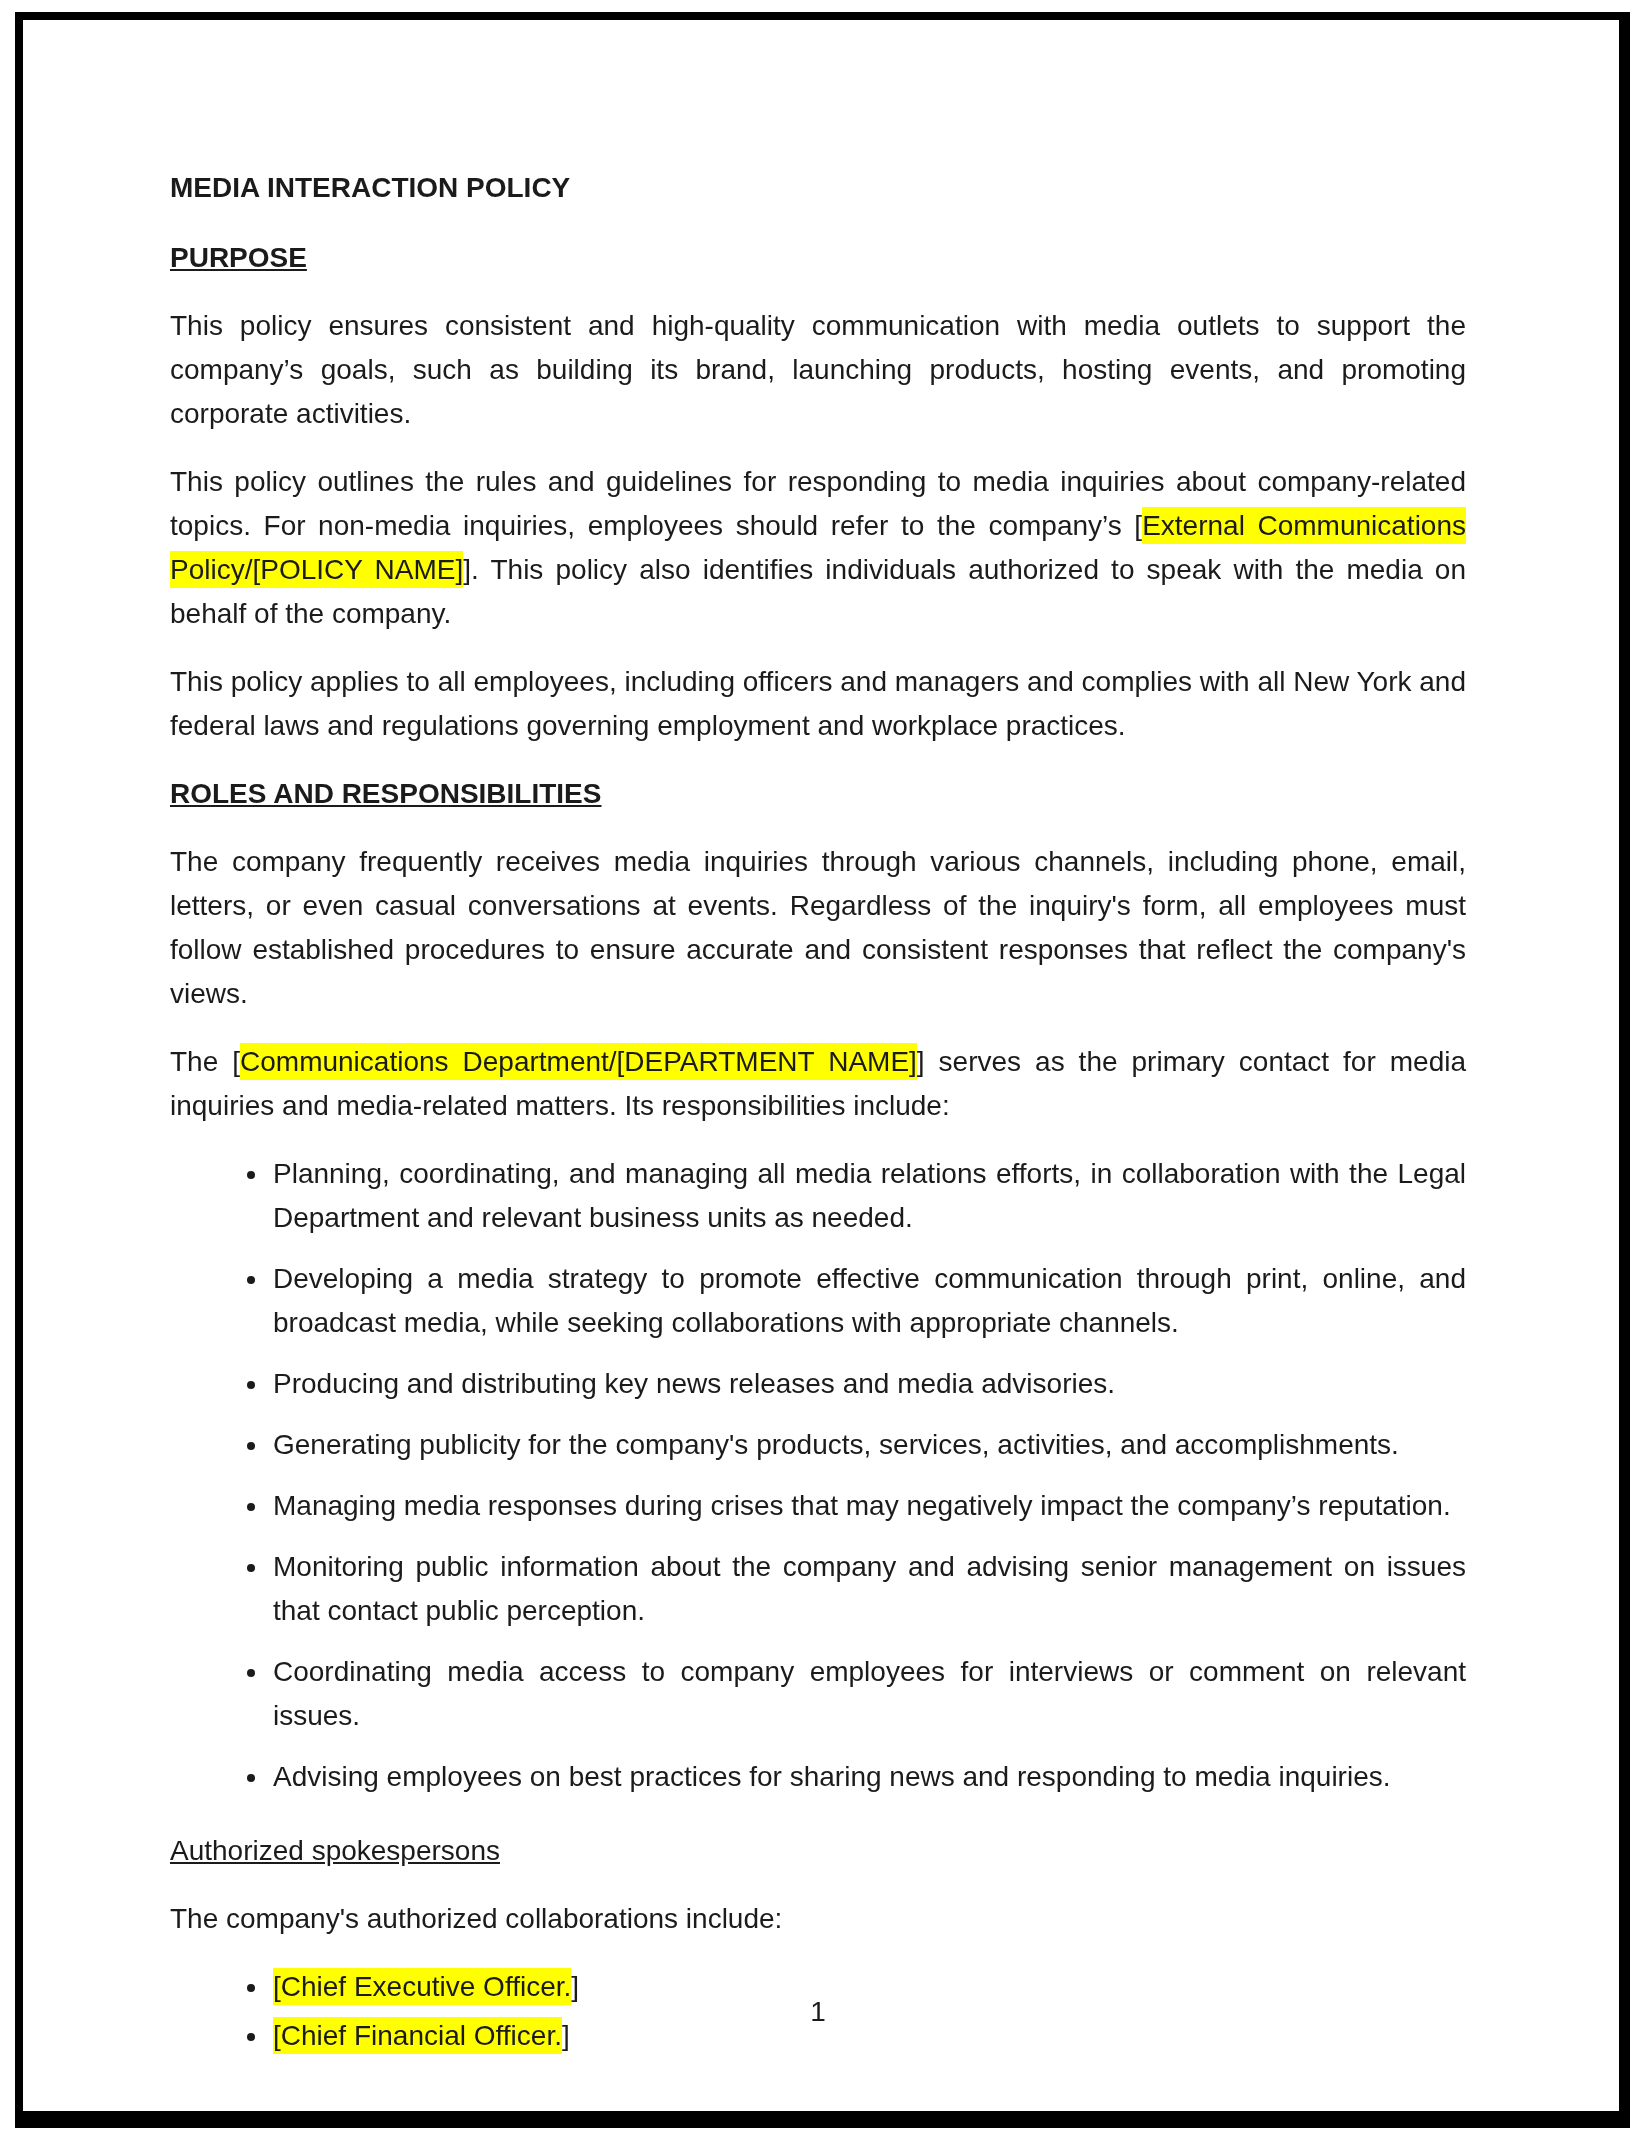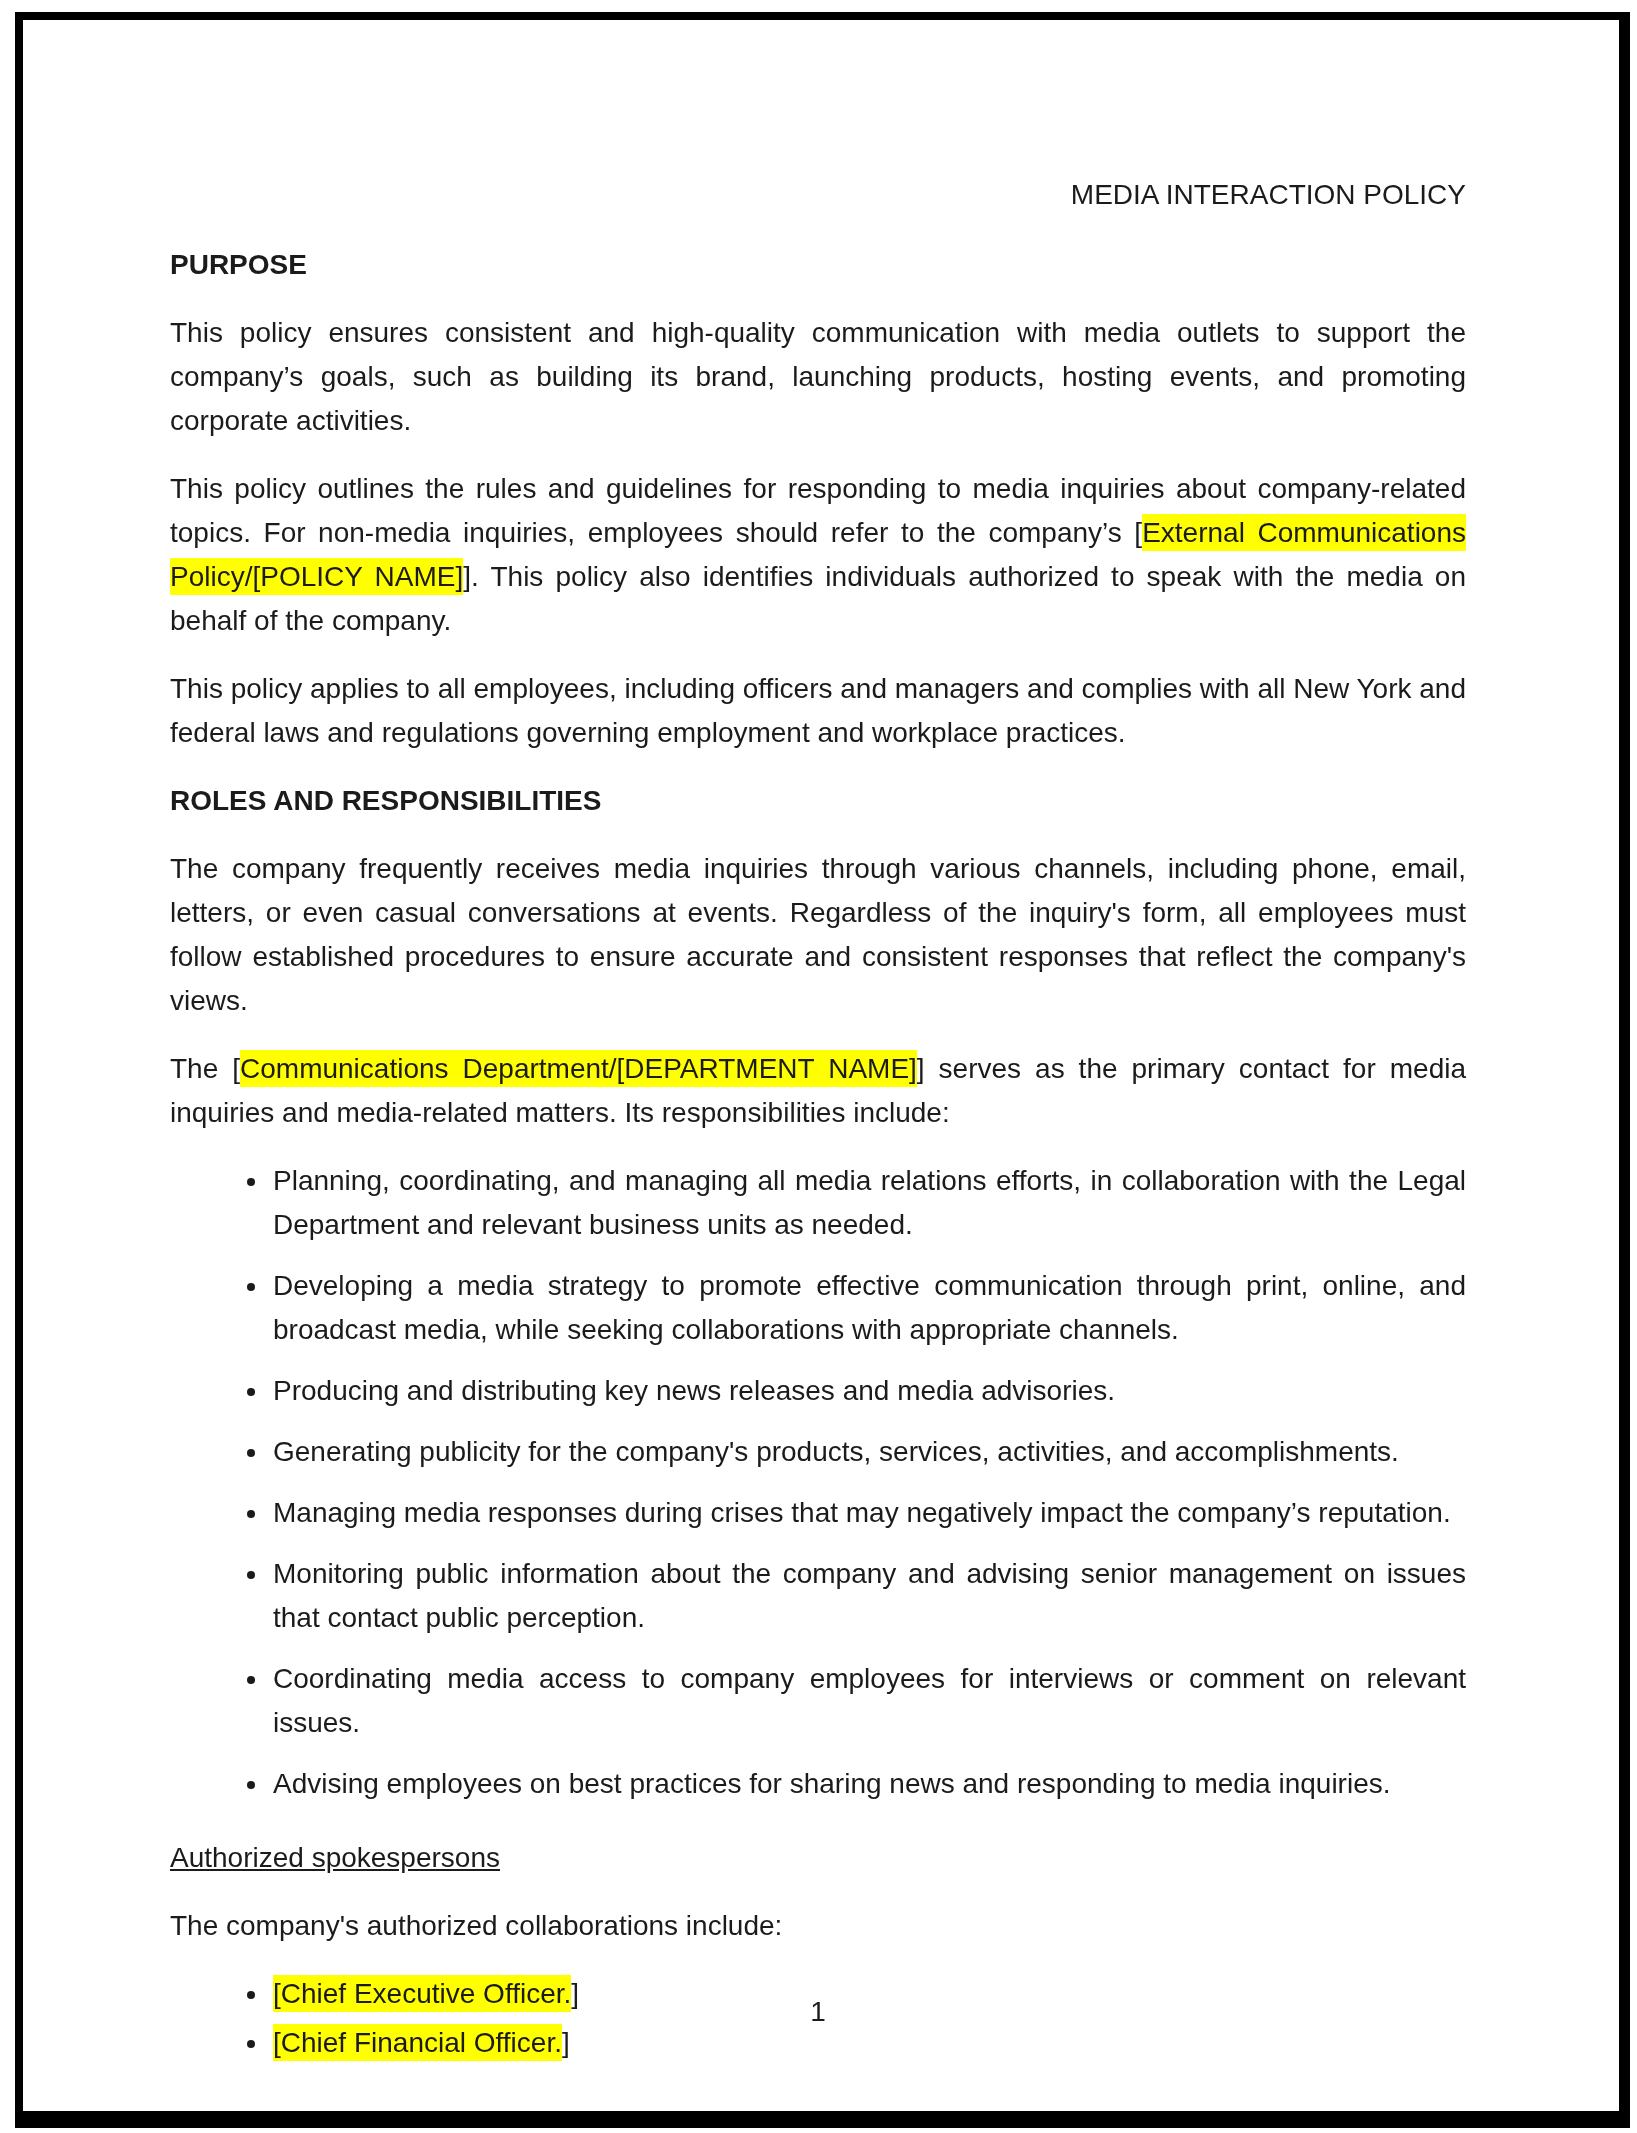--- a/index.html
+++ b/index.html
@@ -27,27 +27,28 @@
   }
   .content {
     position: absolute;
     left: 170px;
     top: 158px;
     width: 1296px;
     font-size: 28px;
     line-height: 44px;
   }
   .doc-title {
-    text-align: right;
-    font-weight: normal;
-    margin: 15px 0 26px 0;
+    text-align: left;
+    font-weight: bold;
+    margin: 8px 0 26px 0;
   }
   .h1 {
     font-weight: bold;
     margin: 17px 0 24px 0;
+    text-decoration: underline;
   }
   .h2 {
     text-decoration: underline;
     margin: 30px 0 24px 0;
   }
   p.body-par {
     text-align: justify;
     margin: 12px 0 24px 0;
   }
   ul.doc-list {

